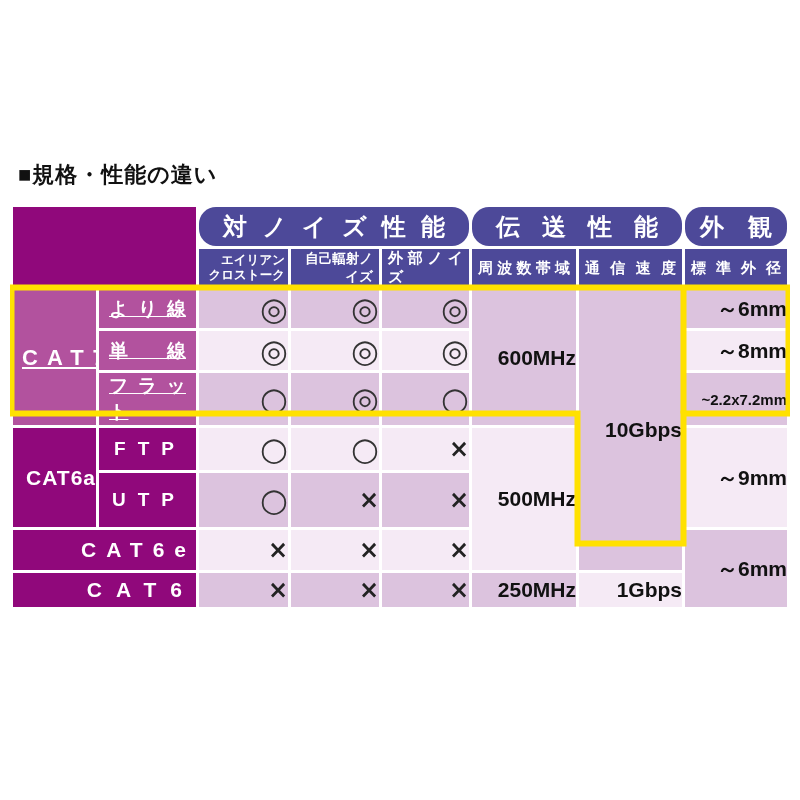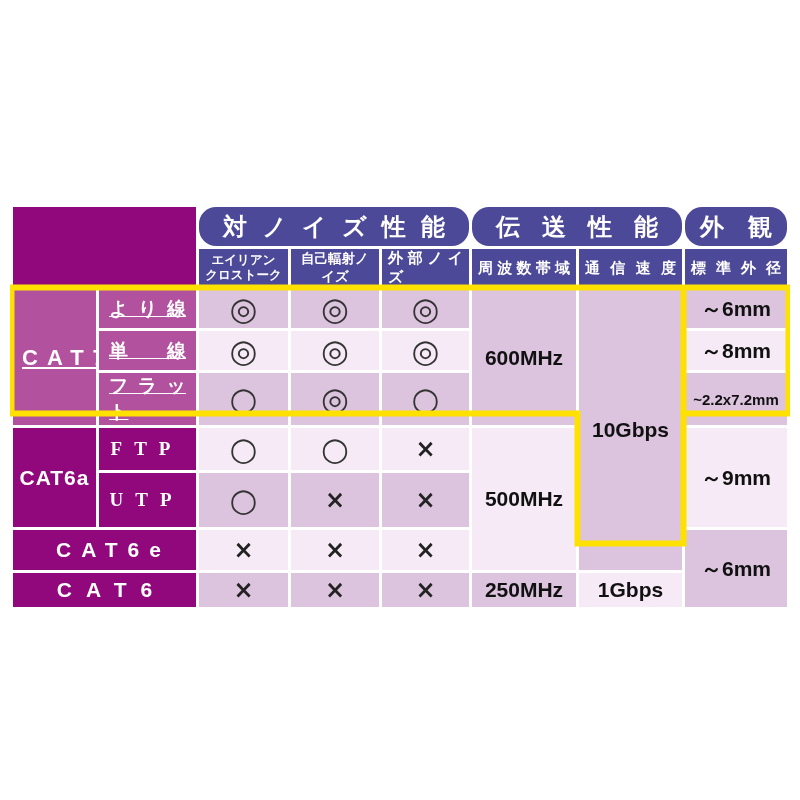--- a/index.html
+++ b/index.html
@@ -5,42 +5,42 @@
   * { margin:0; padding:0; box-sizing:border-box; }
   body { width:800px; height:800px; background:#ffffff;
          font-family:"Liberation Sans","DejaVu Sans",sans-serif; }
   .page { position:relative; width:800px; height:800px; background:#ffffff; overflow:hidden; }
 
   .title { position:absolute; left:18px; top:160px; font-size:22px; font-weight:bold;
            color:#111; letter-spacing:1px; }
 
   .table-wrap { position:absolute; left:10px; top:204px; width:780px; height:378px; }
   table { width:780px; border-collapse:separate; border-spacing:3px; table-layout:fixed; }
-  td { vertical-align:middle; text-align:center; overflow:hidden; }
+  td { vertical-align:middle; text-align:right; overflow:hidden; }
 
   
   .rh1 td{height:39px} .rh2 td{height:37px}
   .rr1 td{height:38px} .rr2 td{height:39px} .rr3 td{height:40px}
   .rr4 td{height:42px} .rr5 td{height:54px} .rr6 td{height:40px} .rr7 td{height:34px}
 
   .corner { background:#90087b; }
   .hdr  { background:#4d4999; color:#fff; font-weight:bold; font-size:24px; padding:0 24px;border-radius:17px; }
   .hdr-sm { padding:0 15px; }
   .sub  { background:#4d4999; color:#fff; font-weight:bold; font-size:15px; padding:0 6px; }
   .sub2 { font-size:12.5px; line-height:1.2; padding:0 3px; }
 
   .jst { text-align:justify; text-align-last:justify; }
 
   .cat  { background:#90087b; color:#fff; font-weight:bold; font-size:21px; }
   .pink { background:#b2529e;text-decoration:underline; }
   .type { color:#fff; font-weight:bold; font-size:19px; padding:0 10px; }
 
   .ls-cat7  { letter-spacing:9px;  padding-left:9px;  font-size:22px; }
   .ls-cat6a { letter-spacing:1px;margin-top:20px; }
-  .ls-ftp   { letter-spacing:12px; padding-left:8px;font-family:Liberation Serif, serif; }
+  .ls-ftp   { letter-spacing:12px; padding-left:8px; }
   .ls-cat6e { letter-spacing:10px; padding-left:18px; }
   .ls-cat6  { letter-spacing:14px; padding-left:14px; }
 
   .m { background:#dcc3de; }
   .l { background:#f5eaf5; }
 
   .sym { font-family:"DejaVu Sans",sans-serif; font-size:32px; line-height:1; color:#333; }
   .sym-x { font-size:24px; font-weight:bold; color:#222; }
 
   .val { font-size:21px; font-weight:600; color:#111; }
@@ -49,20 +49,21 @@
   .overlay { position:absolute; left:0; top:0; pointer-events:none; }
 
   .caption { position:absolute; left:28px; top:737px; font-size:33px; font-weight:600;
              color:#111; letter-spacing:0.5px; }
 </style>
 </head>
 <body>
 
 <div class="page">
 
+  <h1 class="title">■規格・性能の違い</h1>
 
   <div class="table-wrap">
     <table>
       <colgroup>
         <col style="width:83px">
           <col style="width:97px">
           <col style="width:89px">
           <col style="width:88px">
         <col style="width:87px">
           <col style="width:104px">

